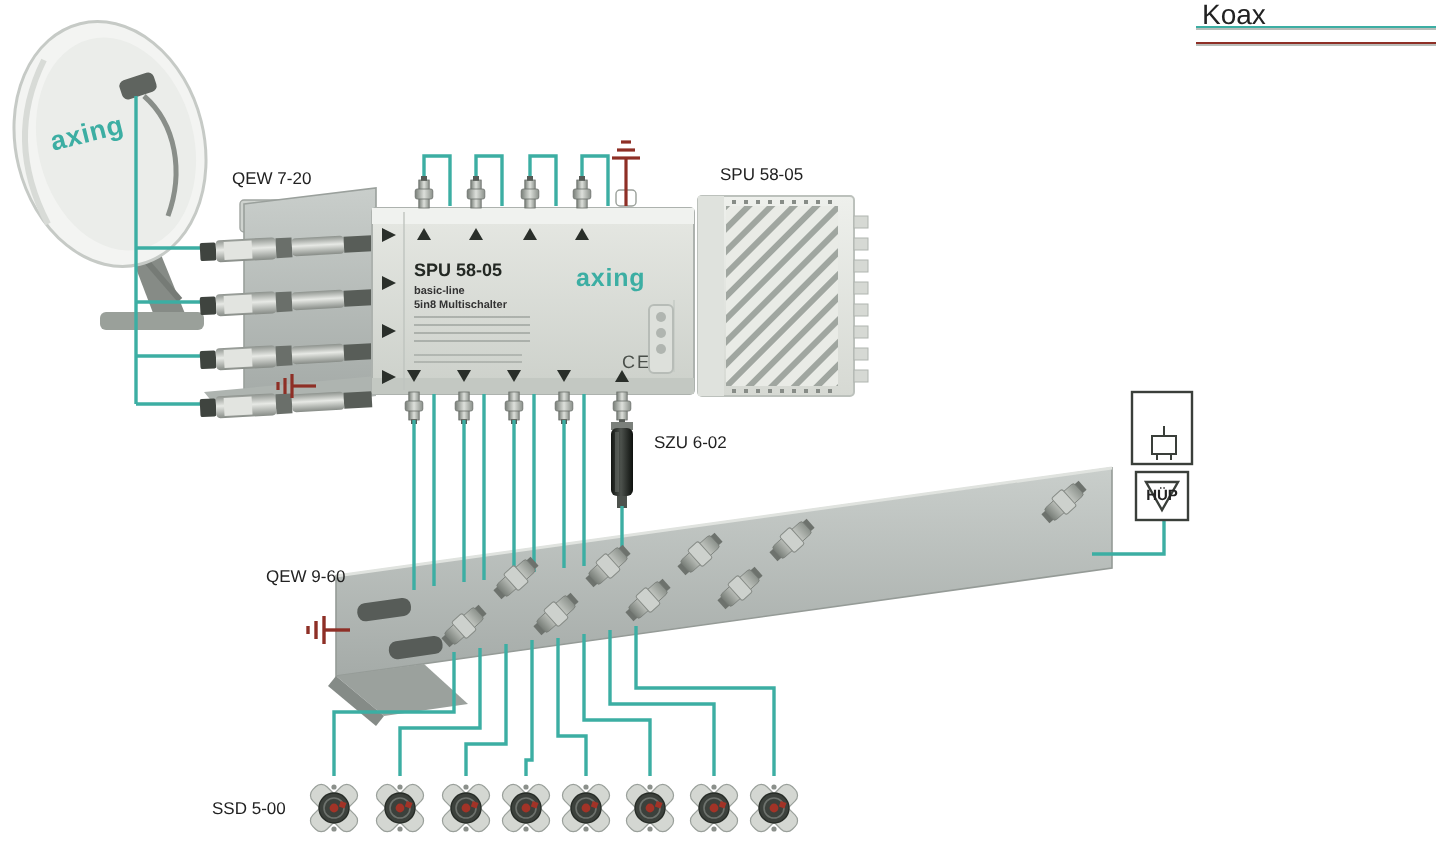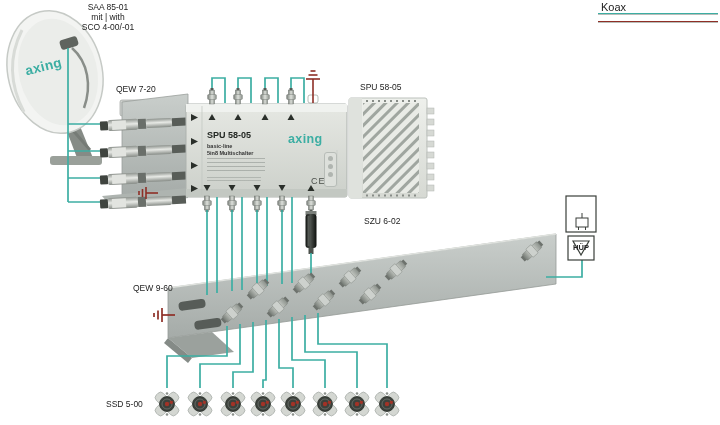--- a/index.html
+++ b/index.html
@@ -15,21 +15,21 @@
   .devlogo{font-size:12.5px;}
   .dishlogo{font-size:13.5px;transform:rotate(-14deg);}
   .ce{font-size:9px;color:#4a4f4a;letter-spacing:1px;}
   .spec{position:absolute;left:207px;top:158px;width:58px;height:15px;opacity:.55;
         background:repeating-linear-gradient(#8b918c 0 1px,transparent 1px 4px);}
   .note{position:absolute;left:207px;top:177px;width:54px;height:7px;opacity:.45;
         background:repeating-linear-gradient(#8b918c 0 1px,transparent 1px 3.5px);}
   .btnstrip{position:absolute;left:324px;top:152px;width:11px;height:33px;border:1px solid #b7bcb7;
             border-radius:3px;background:#dde0db;}
   .btnstrip i{display:block;width:5px;height:5px;border-radius:50%;background:#b0b5b0;margin:3px auto 0;}
-  .legend{position:absolute;left:598px;top:2px;width:120px;font-size:11px;color:#222;}
+  .legend{position:absolute;left:598px;top:2px;width:120px;font-size:14px;color:#222;}
   .leg-text{padding:1px 0 1px 3px;line-height:9px;}
   .leg-rule{height:0;border-bottom:1.8px solid #b9bdb9;}
   .rule-koax{border-color:#3CAEA3;}
   .rule-pa{border-color:#8E2F26;}
   .leg-gap{height:6px;}
   .hup-text{font-size:7.5px;font-weight:bold;color:#222;text-align:center;}
 </style>
 </head>
 <body>
 
@@ -322,29 +322,24 @@
       <path d="M582,213 V218"></path>
       <rect x="576" y="218" width="12" height="9"></rect>
       <path d="M578.5,227 V230"></path>
           <path d="M585.5,227 V230"></path>
     </g>
     <rect x="568" y="236" width="26" height="24"></rect>
     <path d="M573,241 H589 L581,255 Z" fill="none"></path>
   </g>
 </svg>
 
-<div class="lbl center" style="left:58px;top:2px;width:100px;">
-  <div>SAA 85-01</div>
-  <div>mit | with</div>
-  <div>SCO 4-00/-01</div>
-</div>
 
 <div class="lbl" style="left:116px;top:84px;">QEW 7-20</div>
 <div class="lbl" style="left:360px;top:82px;">SPU 58-05</div>
-<div class="lbl" style="left:327px;top:216px;margin-left:37px;">SZU 6-02</div>
+<div class="lbl" style="left:327px;top:216px;">SZU 6-02</div>
 <div class="lbl" style="left:133px;top:283px;">QEW 9-60</div>
 <div class="lbl" style="left:106px;top:399px;">SSD 5-00</div>
 <div class="lbl hup-text" style="left:566px;top:199px;width:30px;margin-top:44px;">HÜP</div>
 
 <div class="lbl devmodel" style="left:207px;top:130px;">SPU 58-05</div>
 <div class="lbl devsmall" style="left:207px;top:141px;">basic-line</div>
 <div class="lbl devsmall" style="left:207px;top:148px;">5in8 Multischalter</div>
 <div class="lbl teal brand devlogo" style="left:288px;top:134px;">axing</div>
 <div class="lbl ce" style="left:311px;top:176px;">CE</div>
 <div class="spec"></div>

